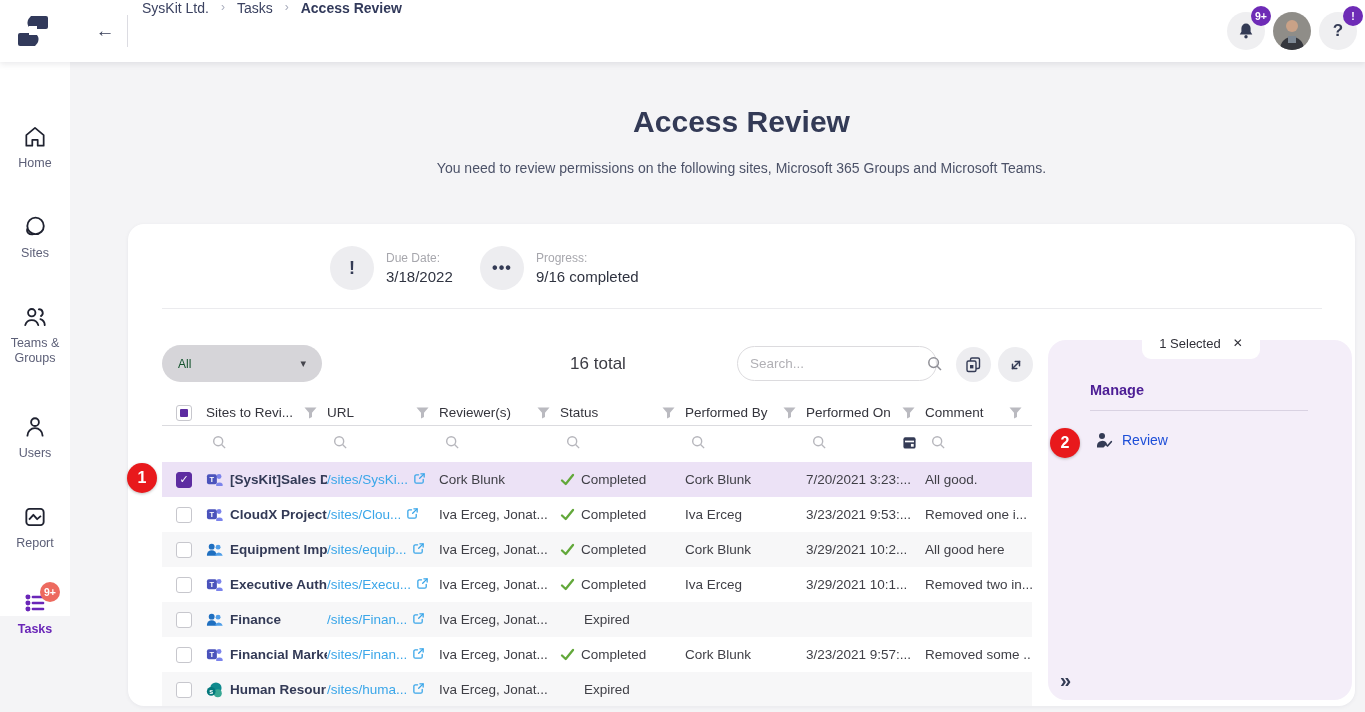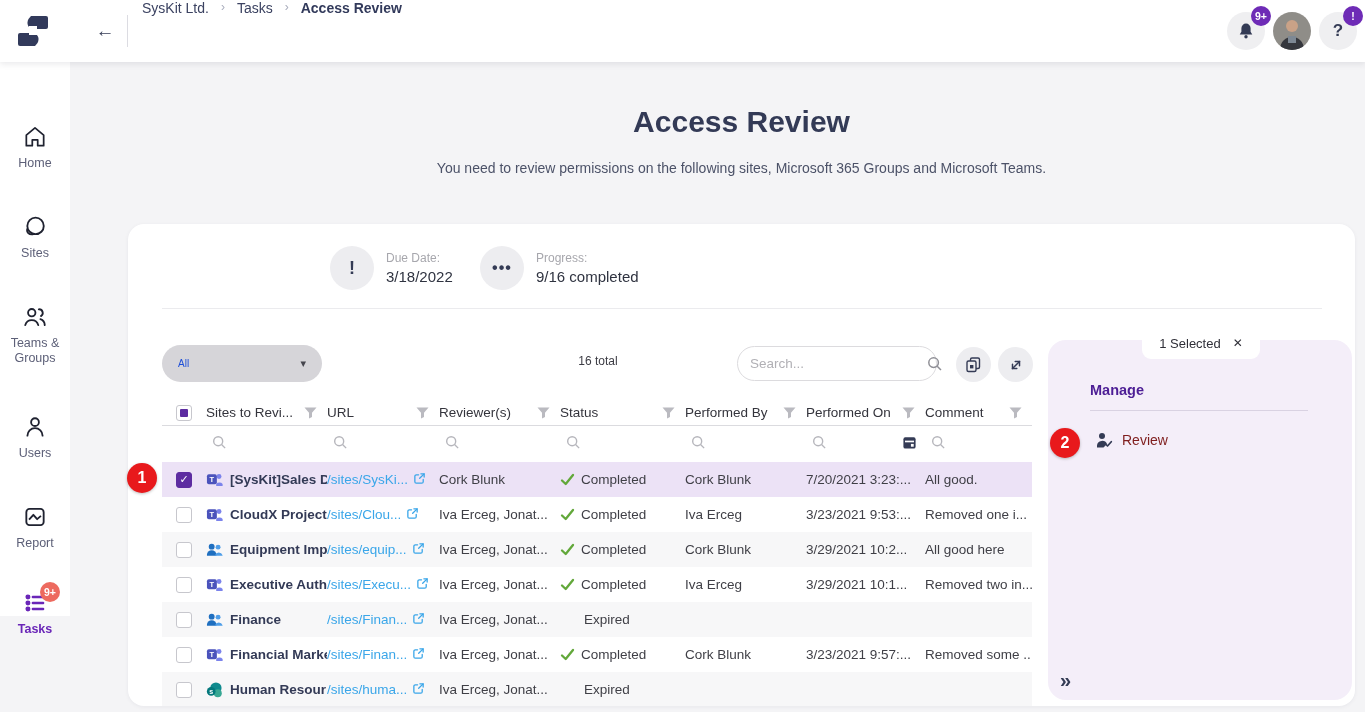--- a/index.html
+++ b/index.html
@@ -49,23 +49,23 @@
   .sum-circle { width:44px; height:44px; border-radius:50%; background:#ededf0; display:flex; align-items:center; justify-content:center; }
   .sum-label { font-size:12px; color:#a7a7ad; margin-bottom:3px; }
   .sum-value { font-size:15px; color:#2f3340; }
   .bang { font-size:18px; font-weight:bold; color:#343b55; }
   .dots { font-size:16px; font-weight:bold; color:#343b55; letter-spacing:1px; }
   .card-divider { position:absolute; left:34px; top:84px; width:1160px; height:1px; background:#ebebee; }
 
   
   .dropdown { position:absolute; left:34px; top:121px; width:160px; height:37px; background:#d6d5d9; border-radius:19px;
               display:flex; align-items:center; justify-content:space-between; padding:0 16px; cursor:pointer; }
-  .dropdown .val { font-size:10px; color:#1d4ed8; }
+  .dropdown .val { font-size:12px; color:#14532d; }
   .chev { font-size:11px; color:#45454d; }
-  .total { position:absolute; left:400px; top:130px; width:140px; text-align:center; font-size:12px; color:#3c3c44; }
+  .total { position:absolute; left:400px; top:130px; width:140px; text-align:center; font-size:17px; color:#3c3c44; }
   .searchbox { position:absolute; left:609px; top:122px; width:200px; height:35px; background:#fff; border:1px solid #dcdbde;
                border-radius:18px; display:flex; align-items:center; padding:0 12px; }
   .searchbox input { border:none; outline:none; flex:1; font-size:13.5px; color:#3c3c44; font-family:inherit; background:transparent; }
   .searchbox input::placeholder { color:#b1b0b5; }
   .tool-btn { position:absolute; top:123px; width:35px; height:35px; border-radius:50%; background:#ededf0;
               display:flex; align-items:center; justify-content:center; cursor:pointer; }
 
   
   .table-area { position:absolute; left:34px; top:176px; width:870px; }
   .trow { display:flex; align-items:center; }
@@ -92,21 +92,21 @@
   .cell-txt { overflow:hidden; white-space:nowrap; }
 
   
   .sel-tab { position:absolute; left:1014px; top:103px; width:118px; height:32px; background:#fff; border-radius:9px;
              display:flex; align-items:center; justify-content:center; gap:12px; font-size:13px; color:#2f2f38; z-index:3; }
   .sel-close { font-size:12px; font-weight:bold; color:#2f2f38; cursor:pointer; }
   .side-panel { position:absolute; left:920px; top:116px; width:304px; height:360px; background:#f4eef9; border-radius:18px; }
   .panel-title { position:absolute; left:42px; top:42px; font-size:14.5px; font-weight:bold; color:#4c1d95; }
   .panel-divider { position:absolute; left:42px; top:70px; width:218px; height:1px; background:#d9d2e2; }
   .panel-action { position:absolute; left:48px; top:92px; display:flex; align-items:center; gap:9px; cursor:pointer; }
-  .panel-action .act-lbl { font-size:14px; color:#7f1d1d; }
+  .panel-action .act-lbl { font-size:14px; color:#1d4ed8; }
   .collapse { position:absolute; left:12px; bottom:8px; font-size:20px; font-weight:bold; color:#343b55; cursor:pointer; }
 
   
   .anno { position:absolute; width:30px; height:30px; border-radius:50%; background:#e8191c; color:#fff;
           font-size:16px; font-weight:bold; display:flex; align-items:center; justify-content:center;
           box-shadow:0 1px 3px rgba(0,0,0,.25); z-index:40; }
   .anno1 { left:127px; top:463px; }
   .anno2 { left:1050px; top:428px; }
 
   svg { display:block; }

